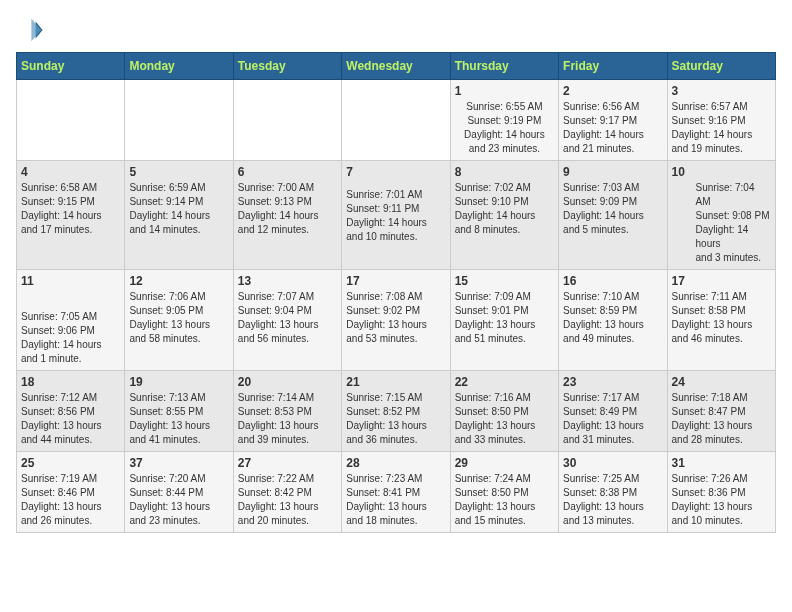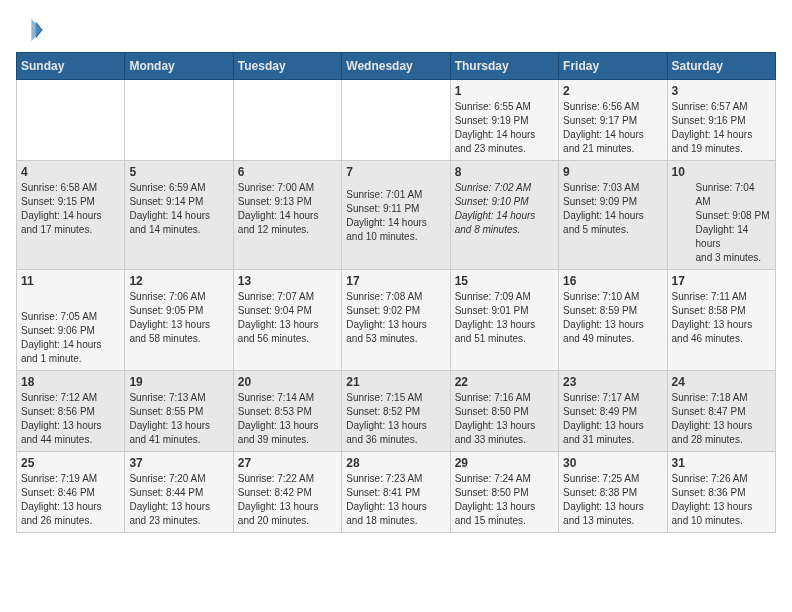--- a/index.html
+++ b/index.html
@@ -53,21 +53,21 @@
       font-size: 16px;
       color: #555;
     }
     table {
       width: 100%;
       border-collapse: collapse;
       font-size: 11px;
     }
     thead tr th {
       background-color: #2a6496;
-      color: #e5e5e5;
+      color: #bef264;
       padding: 6px 4px;
       text-align: left;
       font-size: 12px;
       font-weight: bold;
       border: 1px solid #1a4a76;
       margin-left: 15px;
     }
     tbody tr td {
       vertical-align: top;
       padding: 4px;
@@ -131,21 +131,21 @@
       </tr>
   </thead>
   <tbody id="calendar-body">
   <tr>
         <td class="empty-cell"></td>
         <td class="empty-cell"></td>
         <td class="empty-cell"></td>
         <td class="empty-cell"></td>
         <td>
           <span class="day-number">1</span>
-          <div class="day-info" style="white-space: pre-line;">Sunrise: 6:55 AM
+          <div class="day-info" style="white-space: pre-line; text-align: center;">Sunrise: 6:55 AM
 Sunset: 9:19 PM
 Daylight: 14 hours
 and 23 minutes.</div>
         </td>
         <td>
           <span class="day-number">2</span>
           <div class="day-info" style="white-space: pre-line;">Sunrise: 6:56 AM
 Sunset: 9:17 PM
 Daylight: 14 hours
 and 21 minutes.</div>
@@ -182,21 +182,21 @@
         </td>
         <td>
           <span class="day-number">7</span>
           <div class="day-info" style="white-space: pre-line; margin-top: 9px;">Sunrise: 7:01 AM
 Sunset: 9:11 PM
 Daylight: 14 hours
 and 10 minutes.</div>
         </td>
         <td>
           <span class="day-number">8</span>
-          <div class="day-info" style="white-space: pre-line; font-style: italic;">Sunrise: 7:02 AM
+          <div class="day-info" style="white-space: pre-line;">Sunrise: 7:02 AM
 Sunset: 9:10 PM
 Daylight: 14 hours
 and 8 minutes.</div>
         </td>
         <td>
           <span class="day-number">9</span>
           <div class="day-info" style="white-space: pre-line;">Sunrise: 7:03 AM
 Sunset: 9:09 PM
 Daylight: 14 hours
 and 5 minutes.</div>

